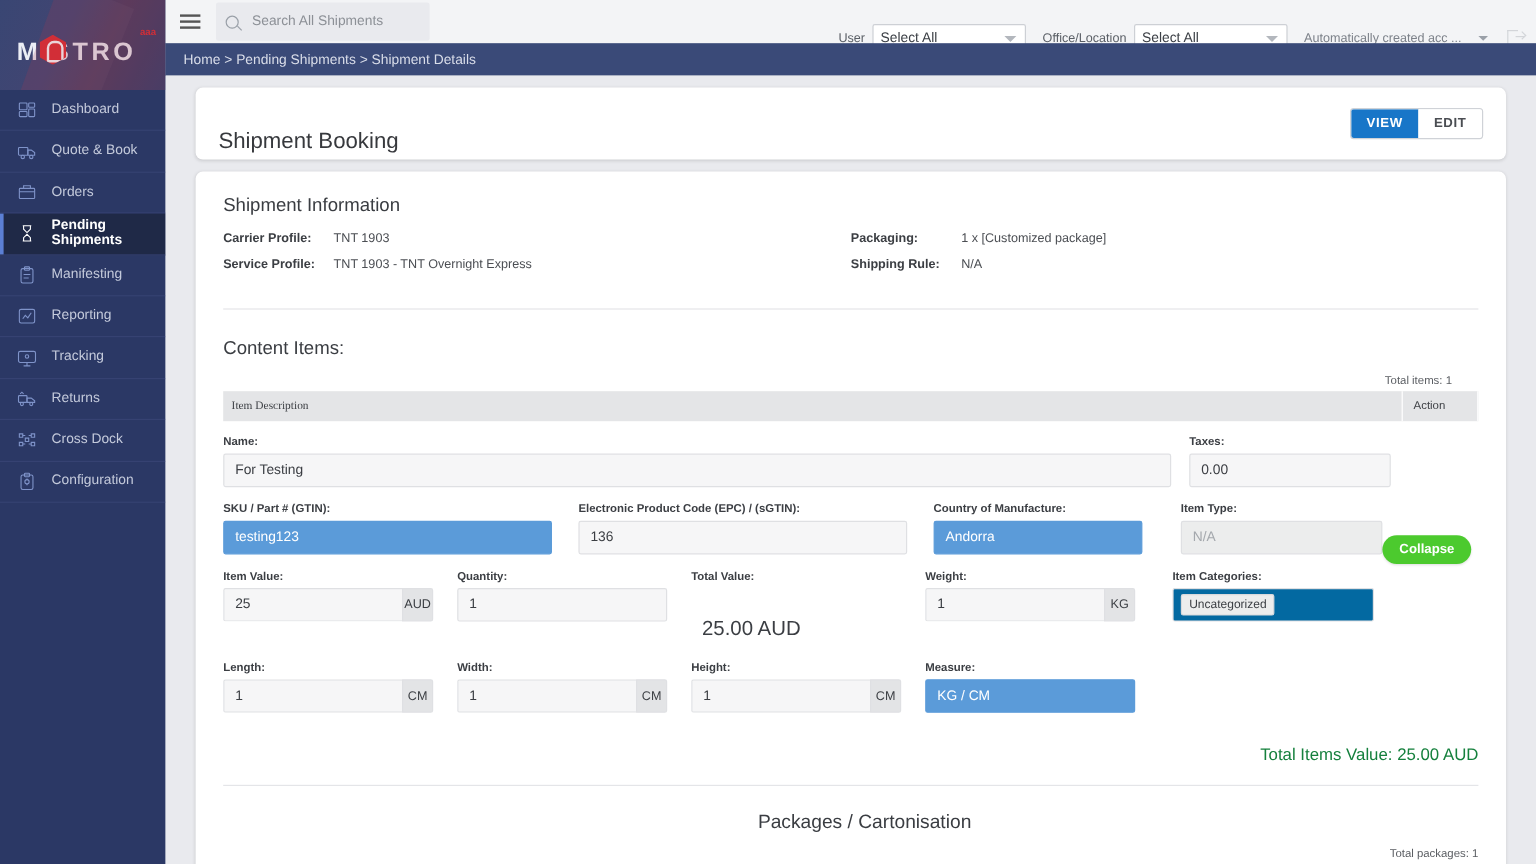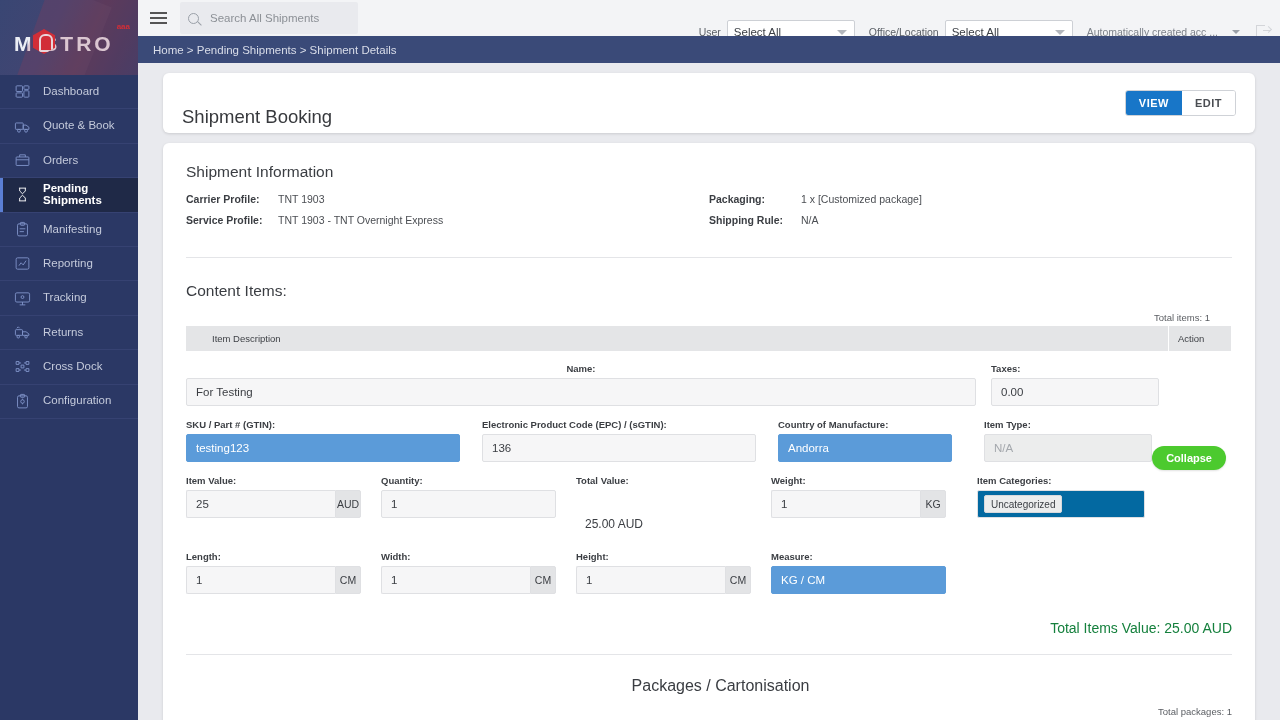--- a/index.html
+++ b/index.html
@@ -165,37 +165,37 @@
 
   
   #content-title { font-size:15.5px; color:#3a3d42; padding:24px 0 0 23px; }
   #total-items {
     font-size:9.5px; color:#5a5d62; text-align:right; padding:12px 45px 3px 0;
   }
   #ci-table-head {
     display:flex; height:25px; align-items:center;
     background:#e4e5e7; margin:0 23px; border-right:1px solid #fff;
   }
-  #ci-head-desc { flex:1; font-size:9.5px; color:#3e4146; padding-left:26px; }
+  #ci-head-desc { flex:1; font-size:9.5px; color:#3e4146; padding-left:7px;font-family:Liberation Serif, serif; }
   #ci-head-action { width:63px; flex:0 0 63px; font-size:9.5px; color:#3e4146; padding-left:9px;
      border-left:1px solid #fff; height:25px; display:flex; align-items:center;}
 
   
   .form-area { padding:12px 23px 0 23px; position:relative; }
   .f-row { display:flex; margin-bottom:13px; }
   .f-group { margin-right:15px; }
   .f-label { font-size:9.5px; font-weight:700; color:#3b3e43; margin-bottom:4px; display:block; }
   .f-input {
     height:28px; background:#f6f6f7; border:1px solid #dfe0e3; border-radius:2px;
     font-size:11.5px; color:#3b3e43; padding:0 9px; display:flex; align-items:center;
     width:100%;
   }
   .f-input.sel { background:#5b9bd9; border-color:#5b9bd9; color:#fff; }
   .f-input.muted { color:#a4a8ad; background:#eceded; }
-  .f-static { height:28px; display:flex; align-items:center; font-size:12px; color:#3b3e43; padding-left:9px;margin-top:24px; }
+  .f-static { height:28px; display:flex; align-items:center; font-size:17px; color:#3b3e43; padding-left:9px;margin-top:24px; }
   .f-suffix-wrap { display:flex; }
   .f-suffix-wrap .f-input { border-right:none; border-top-right-radius:0; border-bottom-right-radius:0;}
   .f-suffix {
     width:26px; flex:0 0 26px; height:28px; background:#e3e4e6; border:1px solid #dfe0e3;
     border-top-right-radius:2px; border-bottom-right-radius:2px;
     display:flex; align-items:center; justify-content:center;
     font-size:10.5px; color:#3b3e43;
   }
   .chip-box {
     height:28px; background:#0369a1; border:1px solid #dfe0e3; border-radius:2px;
@@ -416,21 +416,21 @@
     <div id="total-items">Total items: 1</div>
 
     <div id="ci-table-head">
       <div id="ci-head-desc">Item Description</div>
       <div id="ci-head-action">Action</div>
     </div>
 
     <div class="form-area">
 
       <div class="f-row">
-        <div class="f-group" style="width:790px;text-align:center;">
+        <div class="f-group" style="width:790px;">
           <label class="f-label">Name:</label>
           <div class="f-input">For Testing</div>
         </div>
         <div class="f-group" style="width:168px;margin-right:0;">
           <label class="f-label">Taxes:</label>
           <div class="f-input">0.00</div>
         </div>
       </div>
 
       <div class="f-row">

